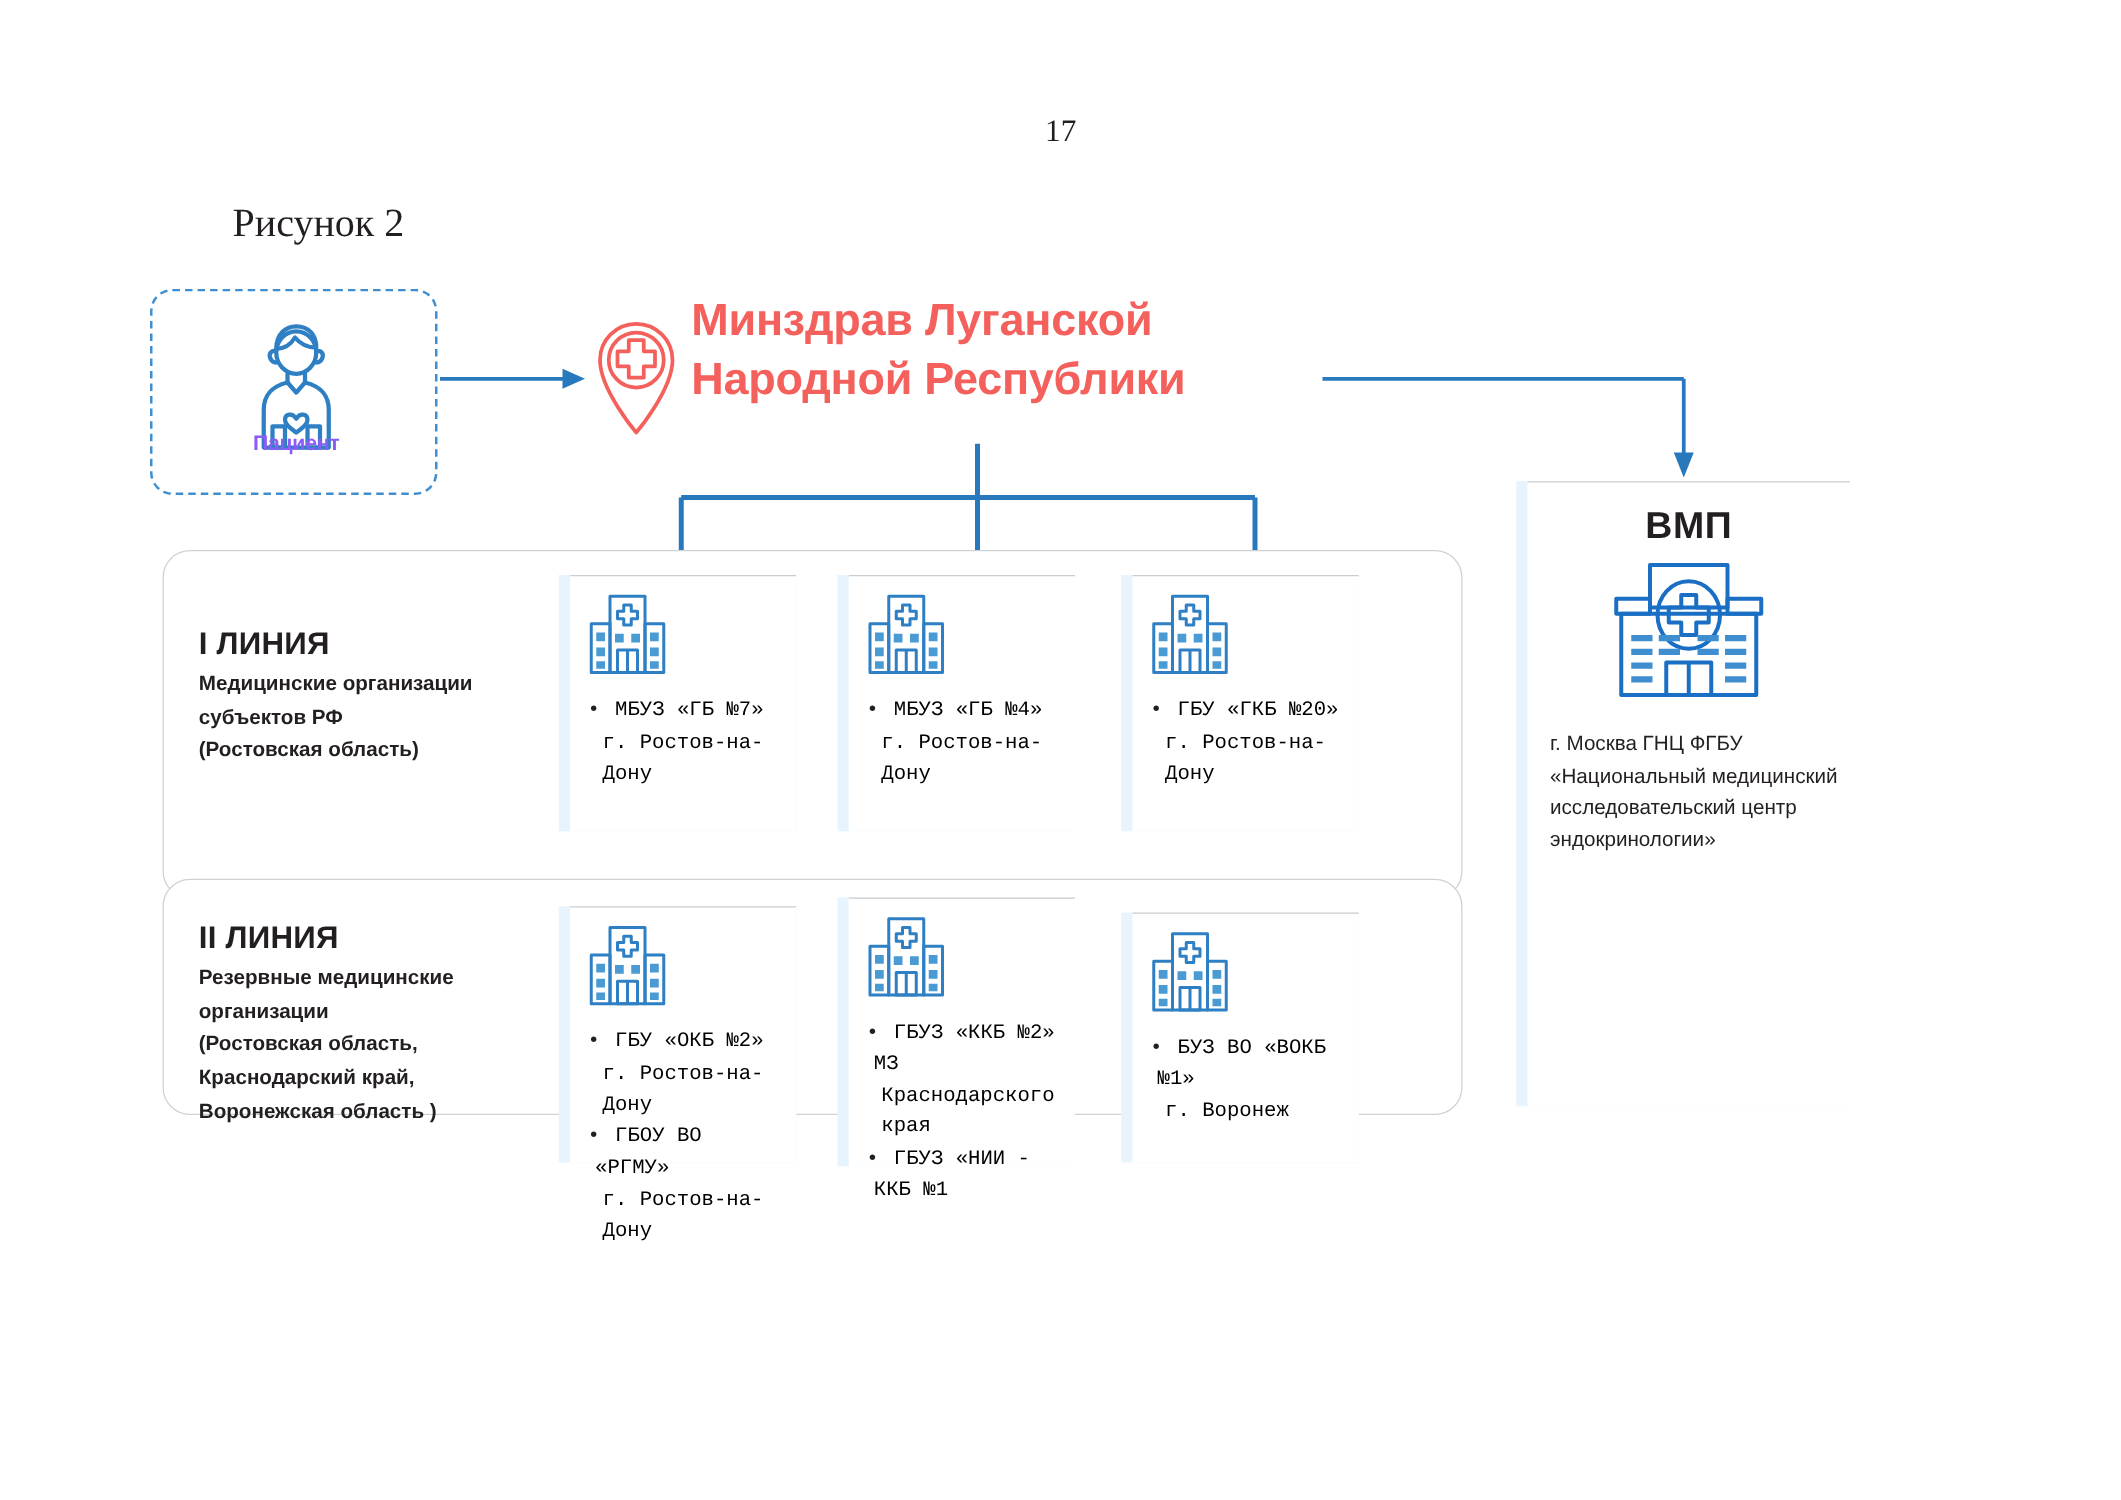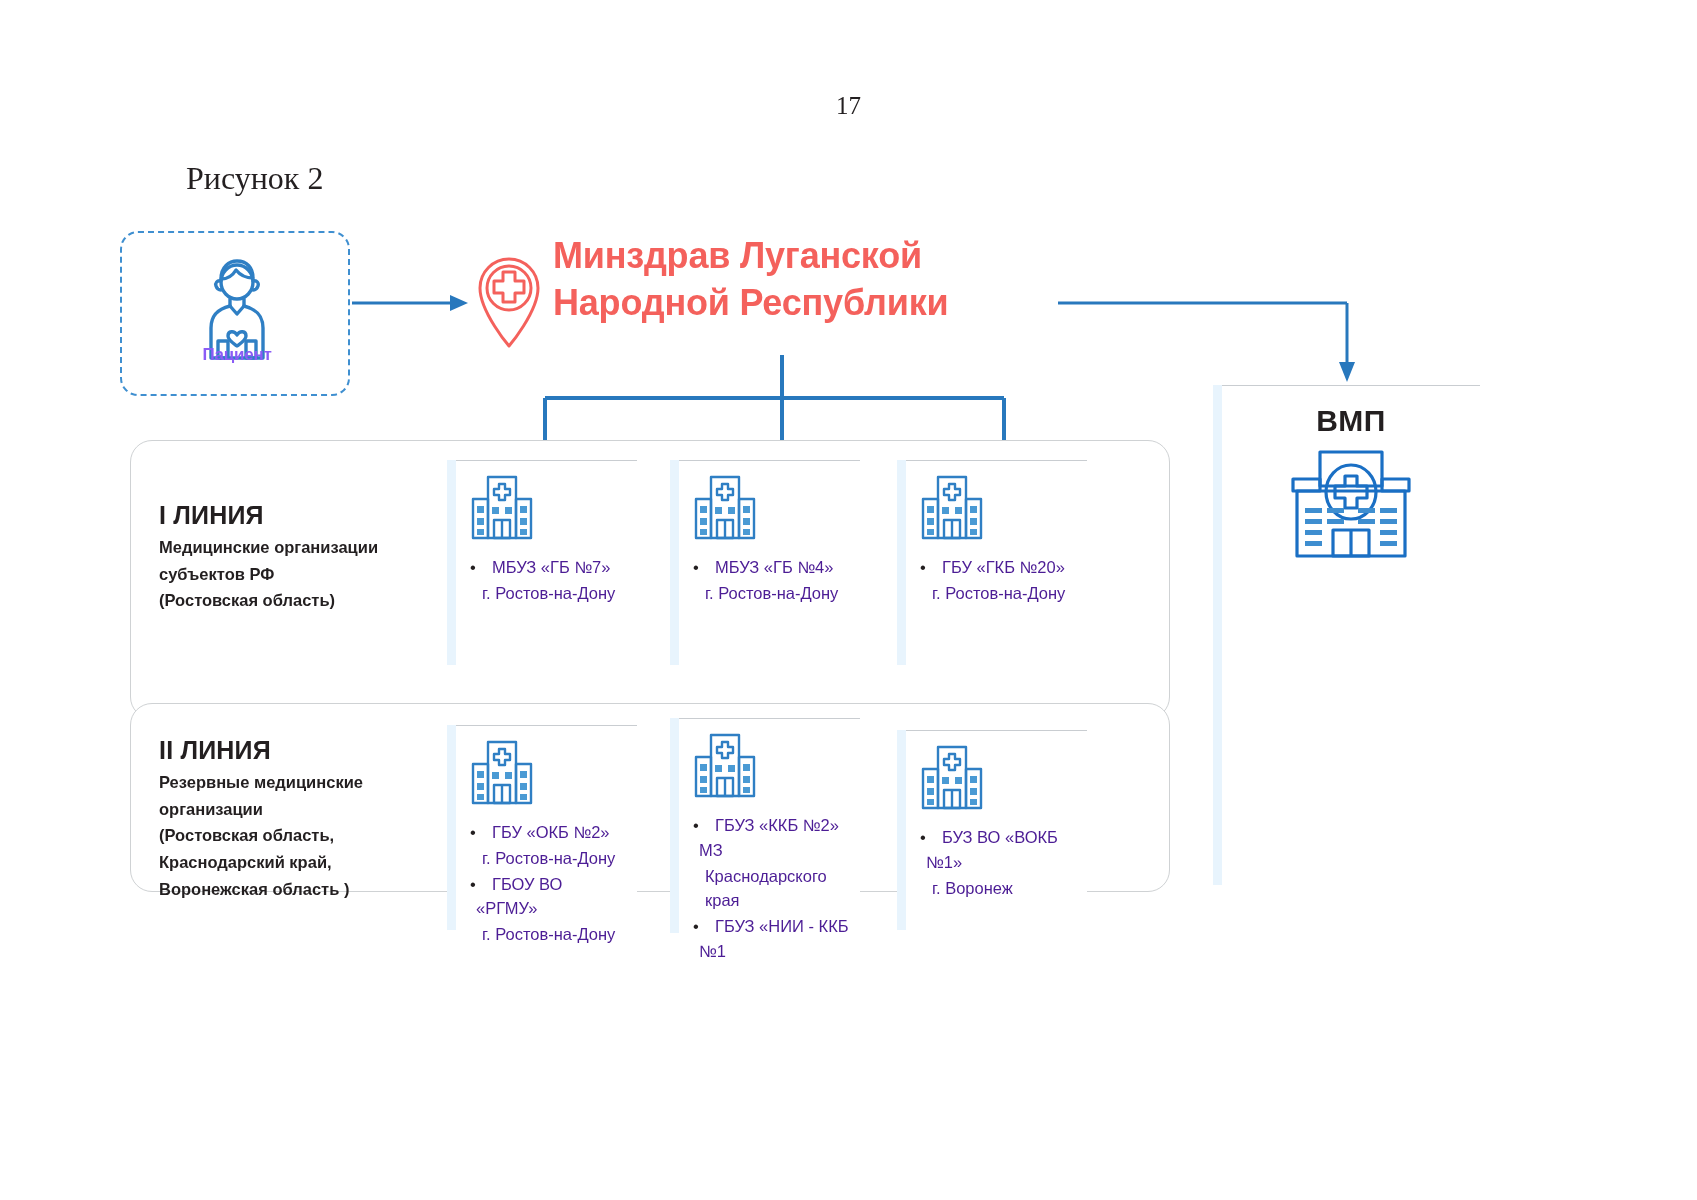--- a/index.html
+++ b/index.html
@@ -135,21 +135,22 @@
     padding: 12px 10px 0 14px;
     box-sizing: border-box;
   }
   .org-icon { margin-bottom: 10px; }
   .org-list {
     margin: 0;
     padding: 0;
     list-style: none;
     font-size: 16.5px;
     line-height: 1.50;
-    color: #4c1d95;
+    color: #000000;
+    font-family: Liberation Mono, monospace;
   }
   .org-list li { margin-bottom: 1px; }
   .org-name { padding-left: 6px; text-indent: 0; }
   .org-name::before {
     content: "\2022";
     display: inline-block;
     width: 22px;
     margin-left: -6px;
     color: #231f20;
   }
@@ -481,14 +482,20 @@
         <rect x="75" y="71" width="17" height="5" fill="#3e8ed0" stroke="none"></rect>
         <rect x="97" y="60" width="17" height="5" fill="#3e8ed0" stroke="none"></rect>
         <rect x="97" y="71" width="17" height="5" fill="#3e8ed0" stroke="none"></rect>
         <rect x="97" y="82" width="17" height="5" fill="#3e8ed0" stroke="none"></rect>
         <rect x="97" y="93" width="17" height="5" fill="#3e8ed0" stroke="none"></rect>
 
         <rect x="50" y="82" width="36" height="26"></rect>
         <path d="M68 82 v26"></path>
       </svg>
     </div>
+    <div class="vmp-text">
+      <div>г. Москва ГНЦ ФГБУ</div>
+      <div>«Национальный медицинский</div>
+      <div> исследовательский центр</div>
+      <div>эндокринологии»</div>
+    </div>
   </div>
 </div>
 
 </body></html>

